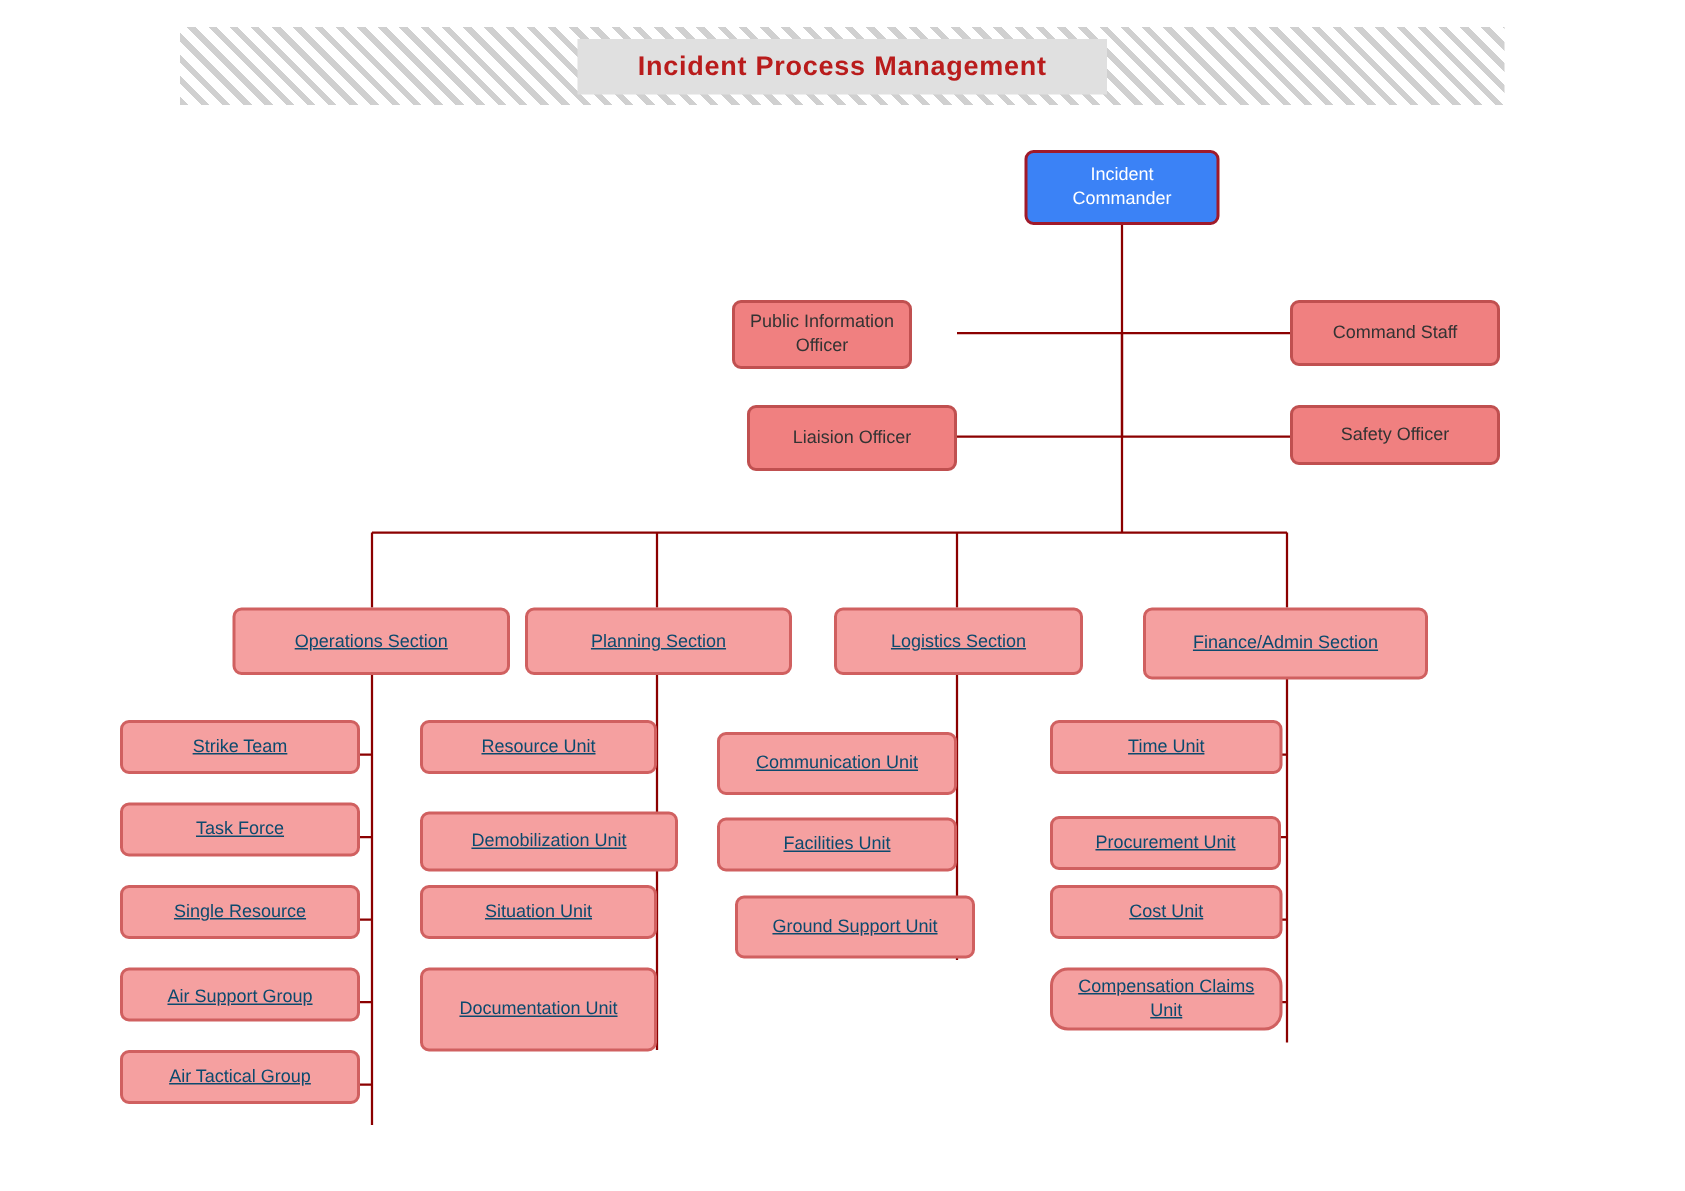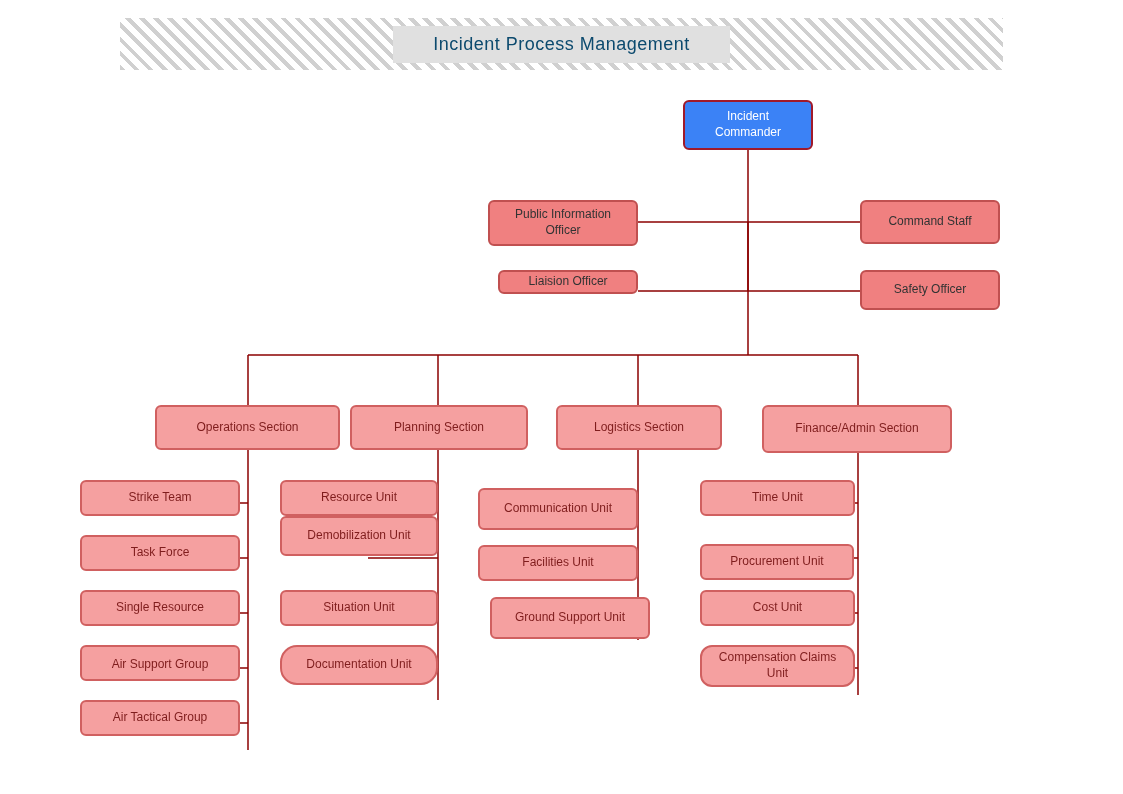--- a/index.html
+++ b/index.html
@@ -24,22 +24,23 @@
         transparent 4px, transparent 10px
       );
       display: flex;
       align-items: center;
       justify-content: center;
     }
     .title-inner {
       background: #e0e0e0;
       padding: 8px 40px;
       font-size: 18px;
-      color: #0c4a6e;
+      color: #b91c1c;
       letter-spacing: 0.5px;
+      font-weight: bold;
     }
 
     
     .connectors {
       position: absolute;
       top: 0; left: 0;
       width: 1123px;
       height: 794px;
       pointer-events: none;
     }
@@ -58,22 +59,23 @@
     }
 
     .node-dark {
       background: #3b82f6;
       color: #fff;
       border: 2px solid #a01a2a;
     }
 
     .node-light {
       background: #f5a0a0;
-      color: #7f1d1d;
+      color: #0c4a6e;
       border: 2px solid #d06060;
+      text-decoration: underline;
     }
 
     .node-medium {
       background: #f08080;
       color: #333;
       border: 2px solid #c05050;
     }
   </style>
 </head>
 <body>
@@ -125,25 +127,25 @@
   <line x1="788" y1="503" x2="858" y2="503" stroke="#8b0000" stroke-width="1.5"></line>
   <line x1="788" y1="558" x2="858" y2="558" stroke="#8b0000" stroke-width="1.5"></line>
   <line x1="788" y1="613" x2="858" y2="613" stroke="#8b0000" stroke-width="1.5"></line>
   <line x1="788" y1="668" x2="858" y2="668" stroke="#8b0000" stroke-width="1.5"></line>
 </svg>
 
 <div class="node node-dark" style="left:683px; top:100px; width:130px; height:50px;">
   <span>Incident Commander</span>
 </div>
 
-<div class="node node-medium" style="left:488px; top:200px; width:150px; height:46px;">
+<div class="node node-medium" style="left:488px; top:200px; width:120px; height:46px;">
   <span>Public Information Officer</span>
 </div>
 
-<div class="node node-medium" style="left:498px; top:270px; width:140px; height:24px;">
+<div class="node node-medium" style="left:498px; top:270px; width:140px; height:44px;">
   <span>Liaision Officer</span>
 </div>
 
 <div class="node node-medium" style="left:860px; top:200px; width:140px; height:44px;">
   <span>Command Staff</span>
 </div>
 
 <div class="node node-medium" style="left:860px; top:270px; width:140px; height:40px;">
   <span>Safety Officer</span>
 </div>
@@ -181,29 +183,29 @@
 </div>
 
 <div class="node node-light" style="left:80px; top:700px; width:160px; height:36px;">
   <span>Air Tactical Group</span>
 </div>
 
 <div class="node node-light" style="left:280px; top:480px; width:158px; height:36px;">
   <span>Resource Unit</span>
 </div>
 
-<div class="node node-light" style="left:280px; top:516px; width:158px; height:40px;align-items:center;">
+<div class="node node-light" style="left:280px; top:541px; width:172px; height:40px;align-items:center;">
   <span>Demobilization Unit</span>
 </div>
 
 <div class="node node-light" style="left:280px; top:590px; width:158px; height:36px;">
   <span>Situation Unit</span>
 </div>
 
-<div class="node node-light" style="left:280px; top:645px; width:158px; height:40px;border-radius:17px;">
+<div class="node node-light" style="left:280px; top:645px; width:158px; height:56px;">
   <span>Documentation Unit</span>
 </div>
 
 <div class="node node-light" style="left:478px; top:488px; width:160px; height:42px;">
   <span>Communication Unit</span>
 </div>
 
 <div class="node node-light" style="left:478px; top:545px; width:160px; height:36px;">
   <span>Facilities Unit</span>
 </div>

